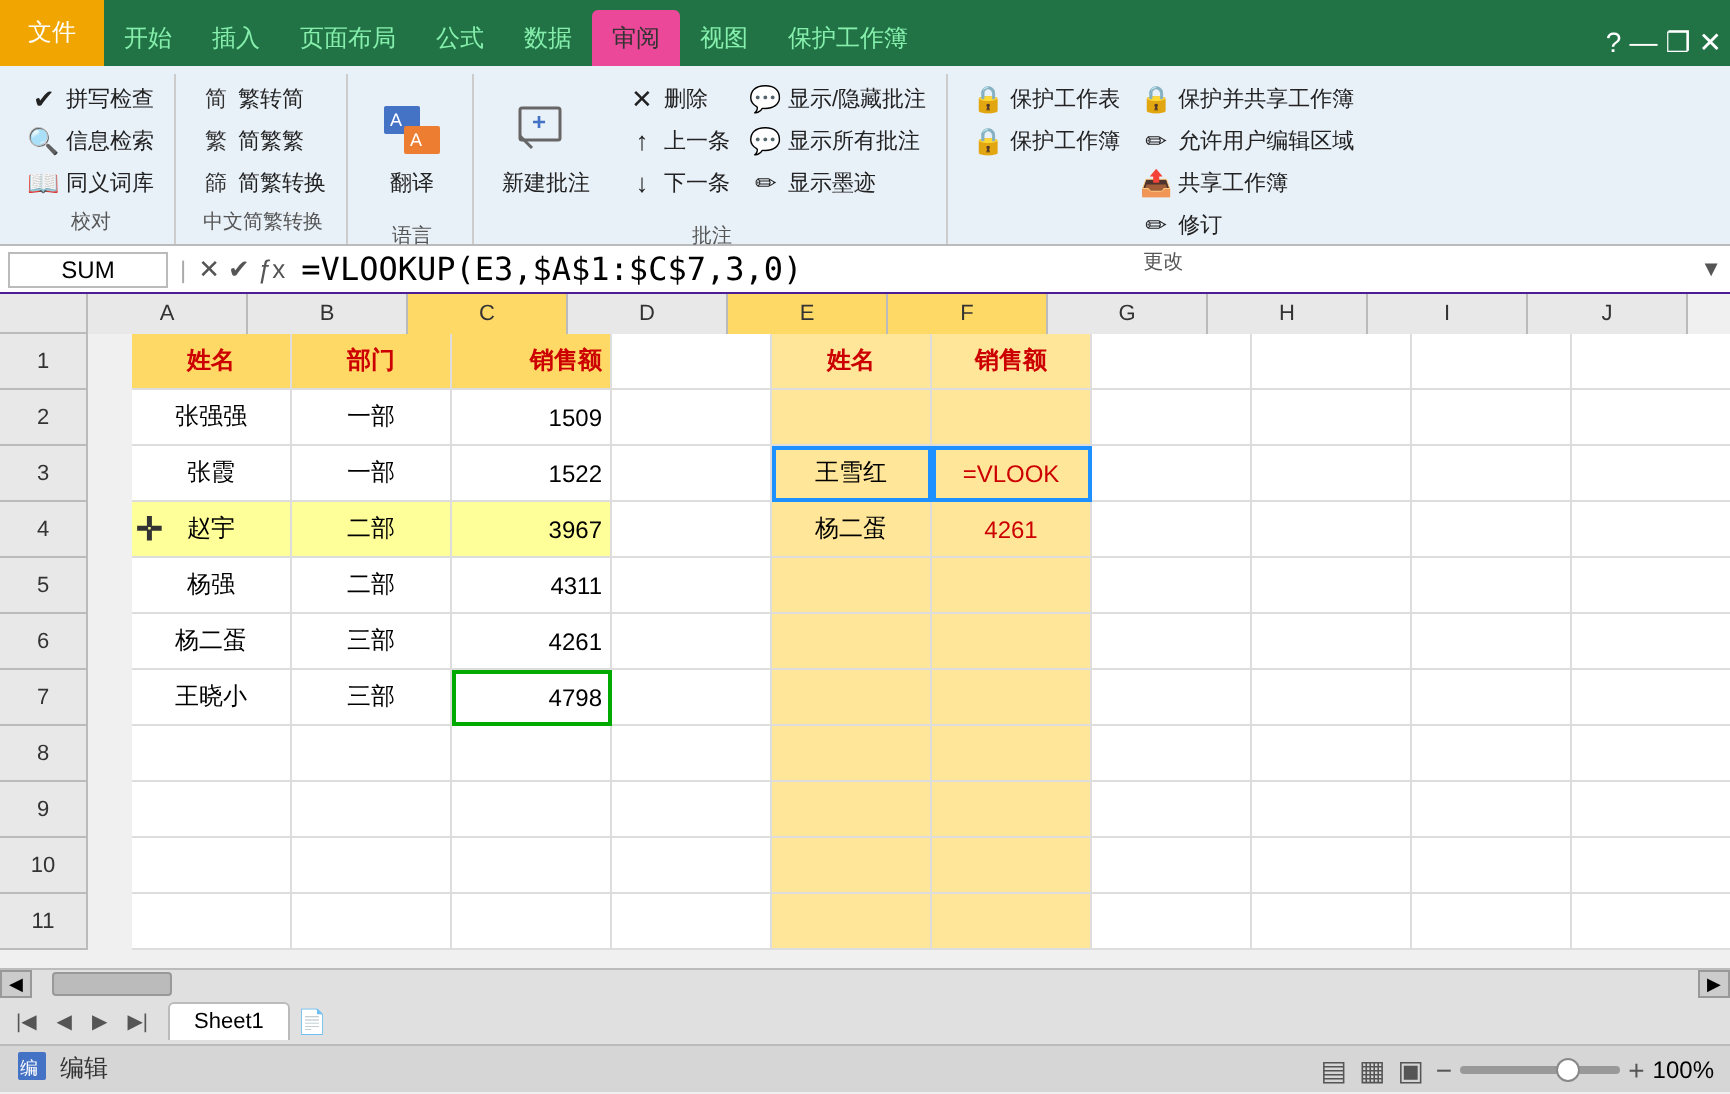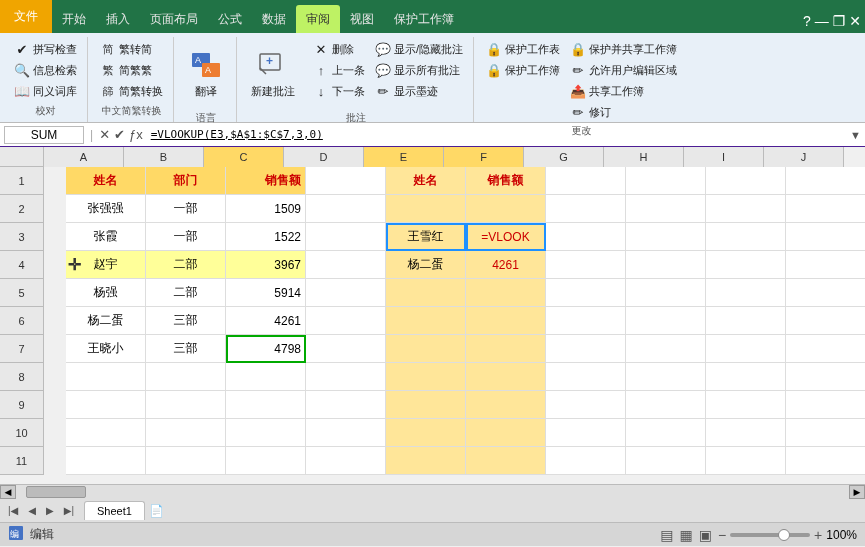--- a/index.html
+++ b/index.html
@@ -8,29 +8,29 @@
     
     .ribbon-tabs {
       display: flex;
       background: #217346;
       padding: 0;
       height: 33px;
       align-items: flex-end;
     }
     .ribbon-tab {
       padding: 6px 10px;
-      color: #e5e5e5;
+      color: #86efac;
       cursor: pointer;
       font-size: 12px;
       height: 28px;
       display: flex;
       align-items: center;
     }
     .ribbon-tab.active {
-      background: #bef264;
+      background: #ec4899;
       color: #333;
       border-radius: 3px 3px 0 0;
     }
     .ribbon-tab:first-child {
       background: #f0a500;
       color: white;
       border-radius: 0;
       height: 33px;
       padding: 6px 14px;
       font-family: Liberation Mono, monospace;
@@ -126,25 +126,24 @@
       border: 1px solid #bbb;
       padding: 1px 4px;
       font-size: 12px;
       text-align: center;
     }
     .formula-bar-sep { color: #aaa; padding: 0 2px; }
     .formula-bar-icons { display: flex; gap: 4px; align-items: center; }
     .formula-bar-icon { cursor: pointer; color: #555; font-size: 13px; }
     .formula-content {
       flex: 1;
-      font-size: 11px;
+      font-size: 16px;
       color: #000;
       padding-left: 4px;
       font-family: Consolas, monospace;
-      text-decoration: underline;
     }
     .sheet-container {
       display: flex;
       flex-direction: column;
       height: 337px;
       overflow: hidden;
     }
     .col-header {
       width: 80px;
       border-right: 1px solid #bbb;
@@ -573,21 +572,21 @@
           <div class="cell col-f" style="background:#ffe699;color:#c00;">4261</div>
           <div class="cell col-g"></div>
           <div class="cell col-h"></div>
           <div class="cell col-i"></div>
           <div class="cell col-j"></div>
         </div>
 
         <div class="grid-row">
           <div class="cell col-a">杨强</div>
           <div class="cell col-b">二部</div>
-          <div class="cell col-c">5914</div>
+          <div class="cell col-c">4311</div>
           <div class="cell col-d"></div>
           <div class="cell col-e"></div>
           <div class="cell col-f"></div>
           <div class="cell col-g"></div>
           <div class="cell col-h"></div>
           <div class="cell col-i"></div>
           <div class="cell col-j"></div>
         </div>
 
         <div class="grid-row">

